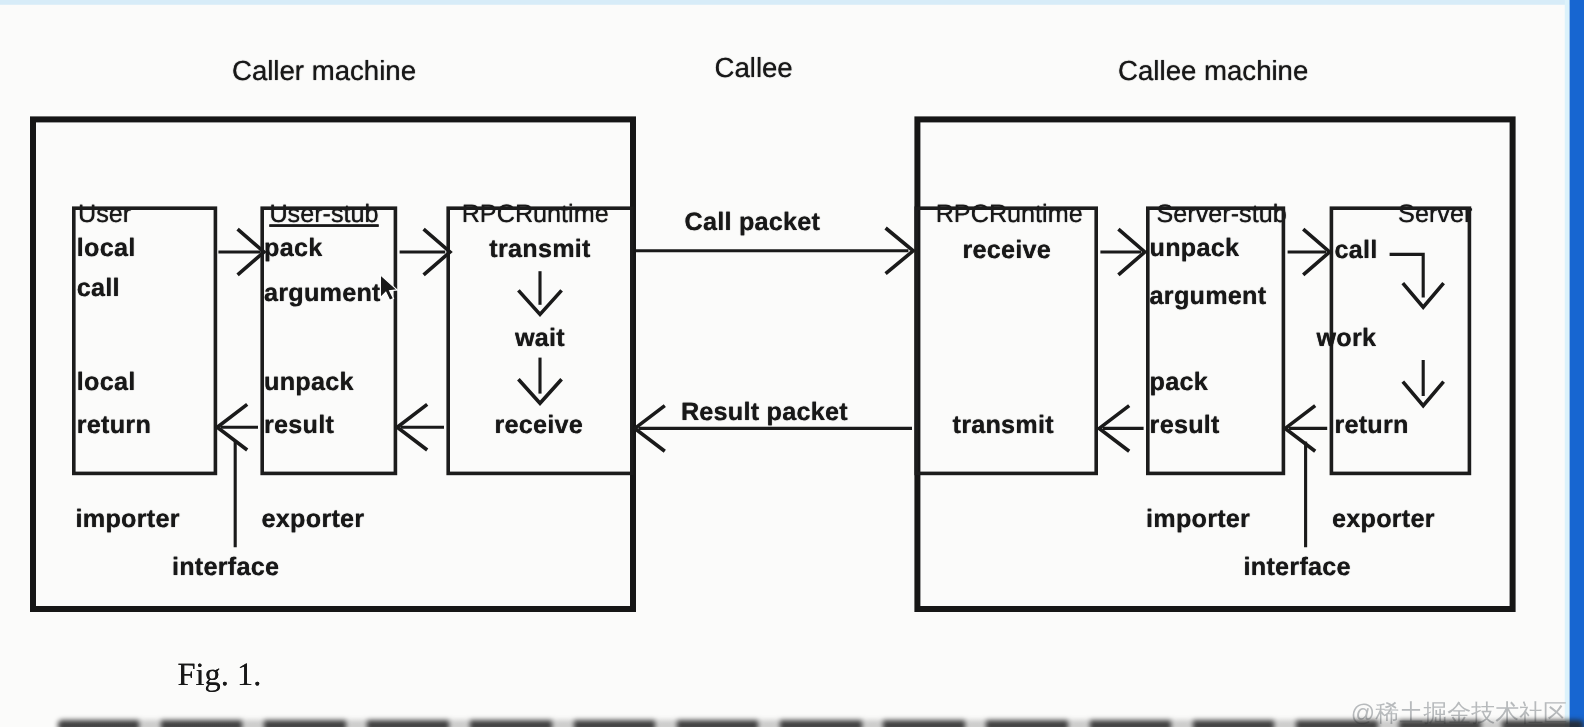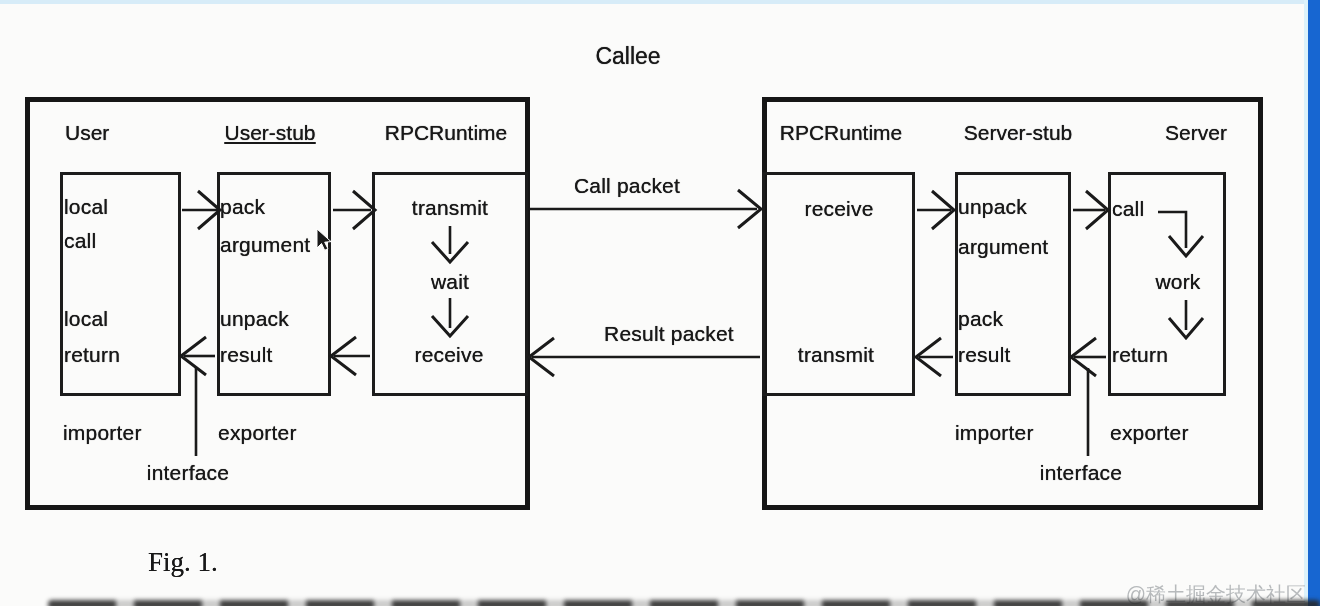--- a/index.html
+++ b/index.html
@@ -3,23 +3,23 @@
 <meta charset="utf-8">
 <style>
   html,body{margin:0;padding:0;background:#e8e8e8;}
   .screen{
     position:relative;width:1320px;height:606px;overflow:hidden;
     background:#fbfbfa;color:#181818;
     font-family:"Liberation Sans","DejaVu Sans",sans-serif;
   }
   .abs{position:absolute;white-space:nowrap;}
   .ctr{transform:translateX(-50%);}
-  .sans{font-size:21px;font-weight:400;text-shadow:0 0 .7px #181818;letter-spacing:.2px;}
+  .sans{font-size:21px;font-weight:700;text-shadow:0 0 .7px #181818;letter-spacing:.2px;}
   .machine-title{font-size:23px;text-shadow:0 0 .8px #181818;}
-  .colhead{font-size:21px;text-shadow:0 0 .8px #181818;}
+  .colhead{font-size:21px;text-shadow:0 0 .8px #181818;margin-top:46px;}
   .box{position:absolute;box-sizing:border-box;background:transparent;}
   .outer{border:5px solid #161616;}
   .inner{border:3px solid #1c1c1c;}
   .caption{
     font-family:"Liberation Serif","DejaVu Serif",serif;
     font-size:27px;text-shadow:0 0 .5px #1a1a1a;
   }
   .watermark{font-size:20px;text-shadow:none;}
   .strip-top{position:absolute;left:0;right:12px;top:0;height:4px;}
   .strip-right{position:absolute;top:0;bottom:0;right:0;width:12px;}
@@ -36,21 +36,23 @@
 </style>
 </head>
 <body>
 
 <div class="screen">
 
   <div class="strip-top" style="background:#d7ecf8;"></div>
   <div class="strip-right-sliver"></div>
   <div class="strip-right" style="background:#1766d1;"></div>
 
+  <div class="abs ctr machine-title" style="left:270px;top:46px;">Caller machine</div>
   <div class="abs ctr machine-title" style="left:628px;top:43px;">Callee</div>
+  <div class="abs ctr machine-title" style="left:1011px;top:46px;">Callee machine</div>
 
   <div class="box outer" style="left:25px;top:97px;width:505px;height:413px;"></div>
   <div class="box outer" style="left:762px;top:97px;width:501px;height:413px;"></div>
 
   <div class="abs colhead" style="left:65px;top:121px;">User</div>
   <div class="abs ctr colhead" style="left:270px;top:121px;text-decoration:underline;">User-stub</div>
   <div class="abs ctr colhead" style="left:446px;top:121px;">RPCRuntime</div>
 
   <div class="abs ctr colhead" style="left:841px;top:121px;">RPCRuntime</div>
   <div class="abs ctr colhead" style="left:1018px;top:121px;">Server-stub</div>
@@ -80,33 +82,33 @@
 
   <div class="abs ctr sans" style="left:839px;top:197px;">receive</div>
   <div class="abs ctr sans" style="left:836px;top:343px;">transmit</div>
 
   <div class="abs sans" style="left:958px;top:195px;">unpack</div>
   <div class="abs sans" style="left:958px;top:235px;">argument</div>
   <div class="abs sans" style="left:958px;top:307px;">pack</div>
   <div class="abs sans" style="left:958px;top:343px;">result</div>
 
   <div class="abs sans" style="left:1112px;top:197px;">call</div>
-  <div class="abs ctr sans" style="left:1178px;top:270px;">work</div>
+  <div class="abs ctr sans" style="left:1122px;top:270px;">work</div>
   <div class="abs sans" style="left:1112px;top:343px;">return</div>
 
   <div class="abs sans" style="left:63px;top:421px;">importer</div>
   <div class="abs sans" style="left:218px;top:421px;">exporter</div>
   <div class="abs ctr sans" style="left:188px;top:461px;">interface</div>
 
   <div class="abs sans" style="left:955px;top:421px;">importer</div>
   <div class="abs sans" style="left:1110px;top:421px;">exporter</div>
   <div class="abs ctr sans" style="left:1081px;top:461px;">interface</div>
 
   <div class="abs ctr sans" style="left:627px;top:174px;">Call packet</div>
-  <div class="abs ctr sans" style="left:637px;top:322px;margin-left:32px;">Result packet</div>
+  <div class="abs ctr sans" style="left:637px;top:332px;">Result packet</div>
 
   <svg class="overlay" width="1320" height="606" viewBox="0 0 1320 606">
 
     <g>
       <path class="ink" d="M182,210 H217"></path>
         <path class="head" d="M198,191 L220,210 L198,229"></path>
     </g>
 
     <g>
       <path class="ink" d="M333,210 H371"></path>

